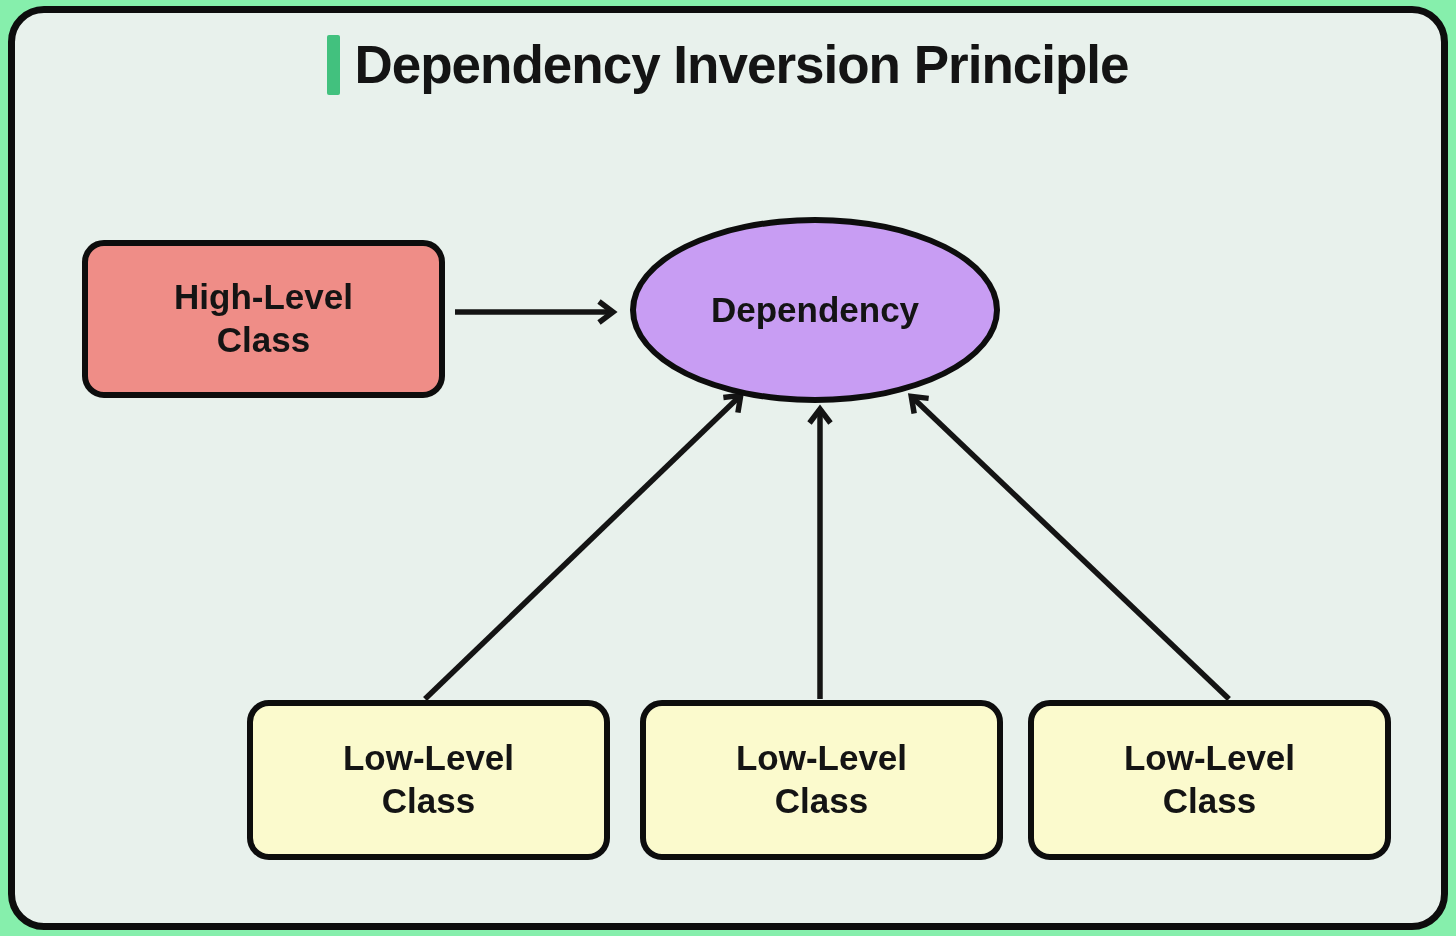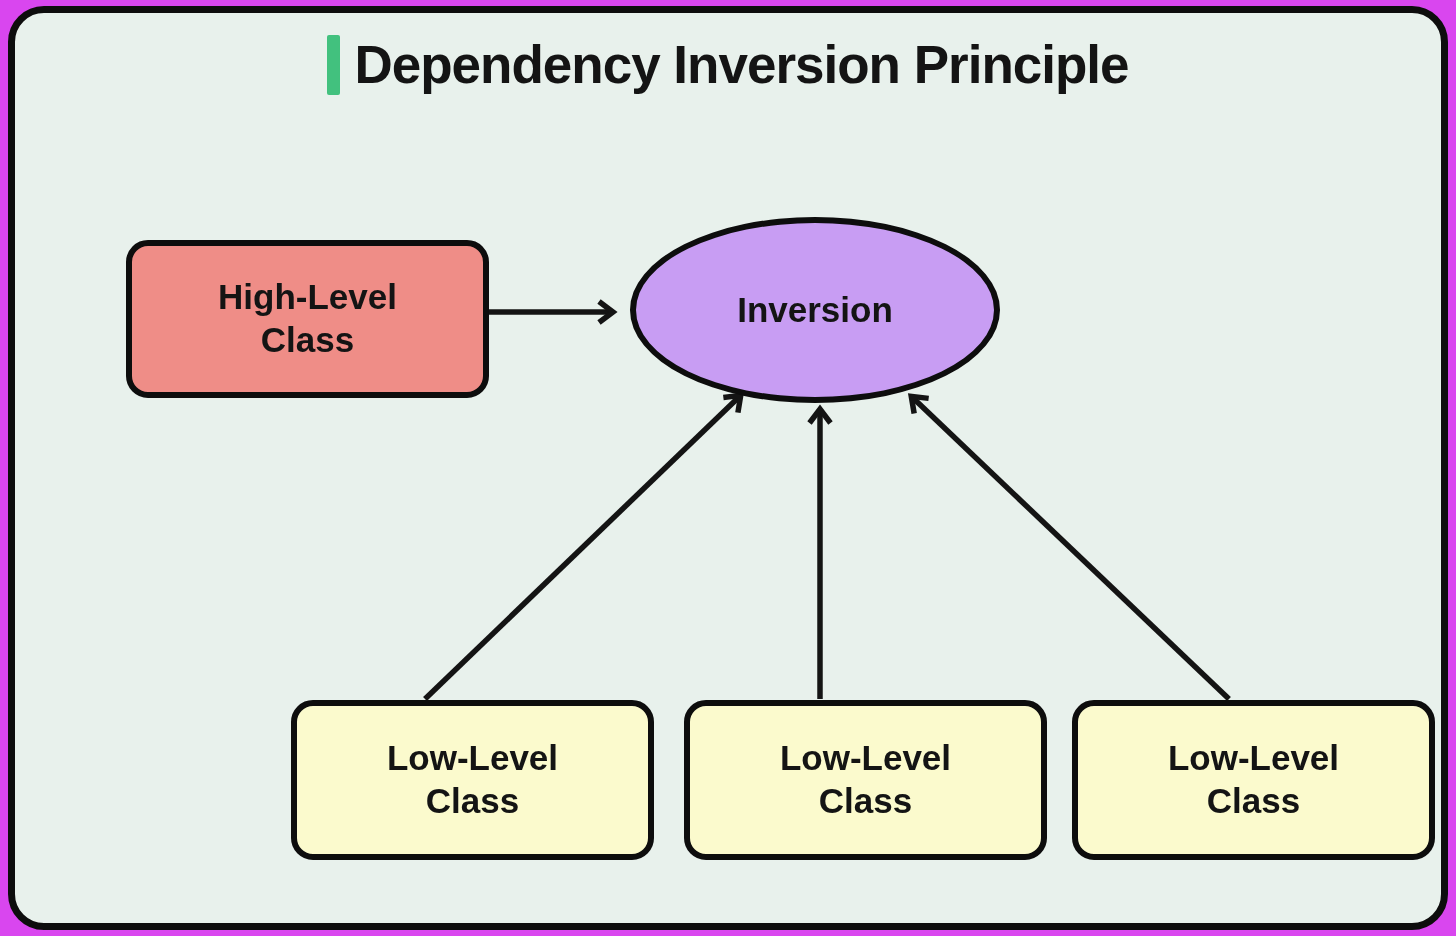--- a/index.html
+++ b/index.html
@@ -5,21 +5,21 @@
   * { margin: 0; padding: 0; box-sizing: border-box; }
   html, body {
     width: 1456px; height: 936px;
     background: #ffffff;
     font-family: "Liberation Sans", sans-serif;
     overflow: hidden;
   }
   .canvas {
     position: relative;
     width: 1456px; height: 936px;
-    background: #d946ef;
+    background: #86efac;
   }
   .frame {
     position: absolute;
     left: 8px; top: 6px; right: 8px; bottom: 6px;
     background: #e8f1ec;
     border: 7px solid #0d0d0d;
     border-radius: 36px;
   }
   .title-row {
     position: absolute;
@@ -48,21 +48,21 @@
     align-items: center;
     justify-content: center;
     text-align: center;
     border: 6px solid #0d0d0d;
     color: #141414;
     font-weight: 700;
     font-size: 35px;
     line-height: 1.22;
     white-space: pre-line;
   }
-  .rect-node { border-radius: 22px; margin-left: 44px; }
+  .rect-node { border-radius: 22px; }
   .node-high-level {
     left: 82px; top: 240px;
     width: 363px; height: 158px;
     background: #ef8d87;
   }
   .node-interface {
     left: 630px; top: 217px;
     width: 370px; height: 186px;
     background: #c89df3;
     border-radius: 50%;
@@ -105,21 +105,21 @@
     <line class="edge-line" x1="820" y1="699" x2="820" y2="410" marker-end="url(#open-arrowhead)"></line>
     <line class="edge-line" x1="1229" y1="699" x2="912" y2="397" marker-end="url(#open-arrowhead)"></line>
   </svg>
 
   <div class="node rect-node node-high-level">
     <span>High-Level
 Class</span>
   </div>
 
   <div class="node node-interface">
-    <span>Inversion</span>
+    <span>Dependency</span>
   </div>
 
   <div class="node rect-node node-low-level node-low-1">
     <span>Low-Level
 Class</span>
   </div>
 
   <div class="node rect-node node-low-level node-low-2">
     <span>Low-Level
 Class</span>

